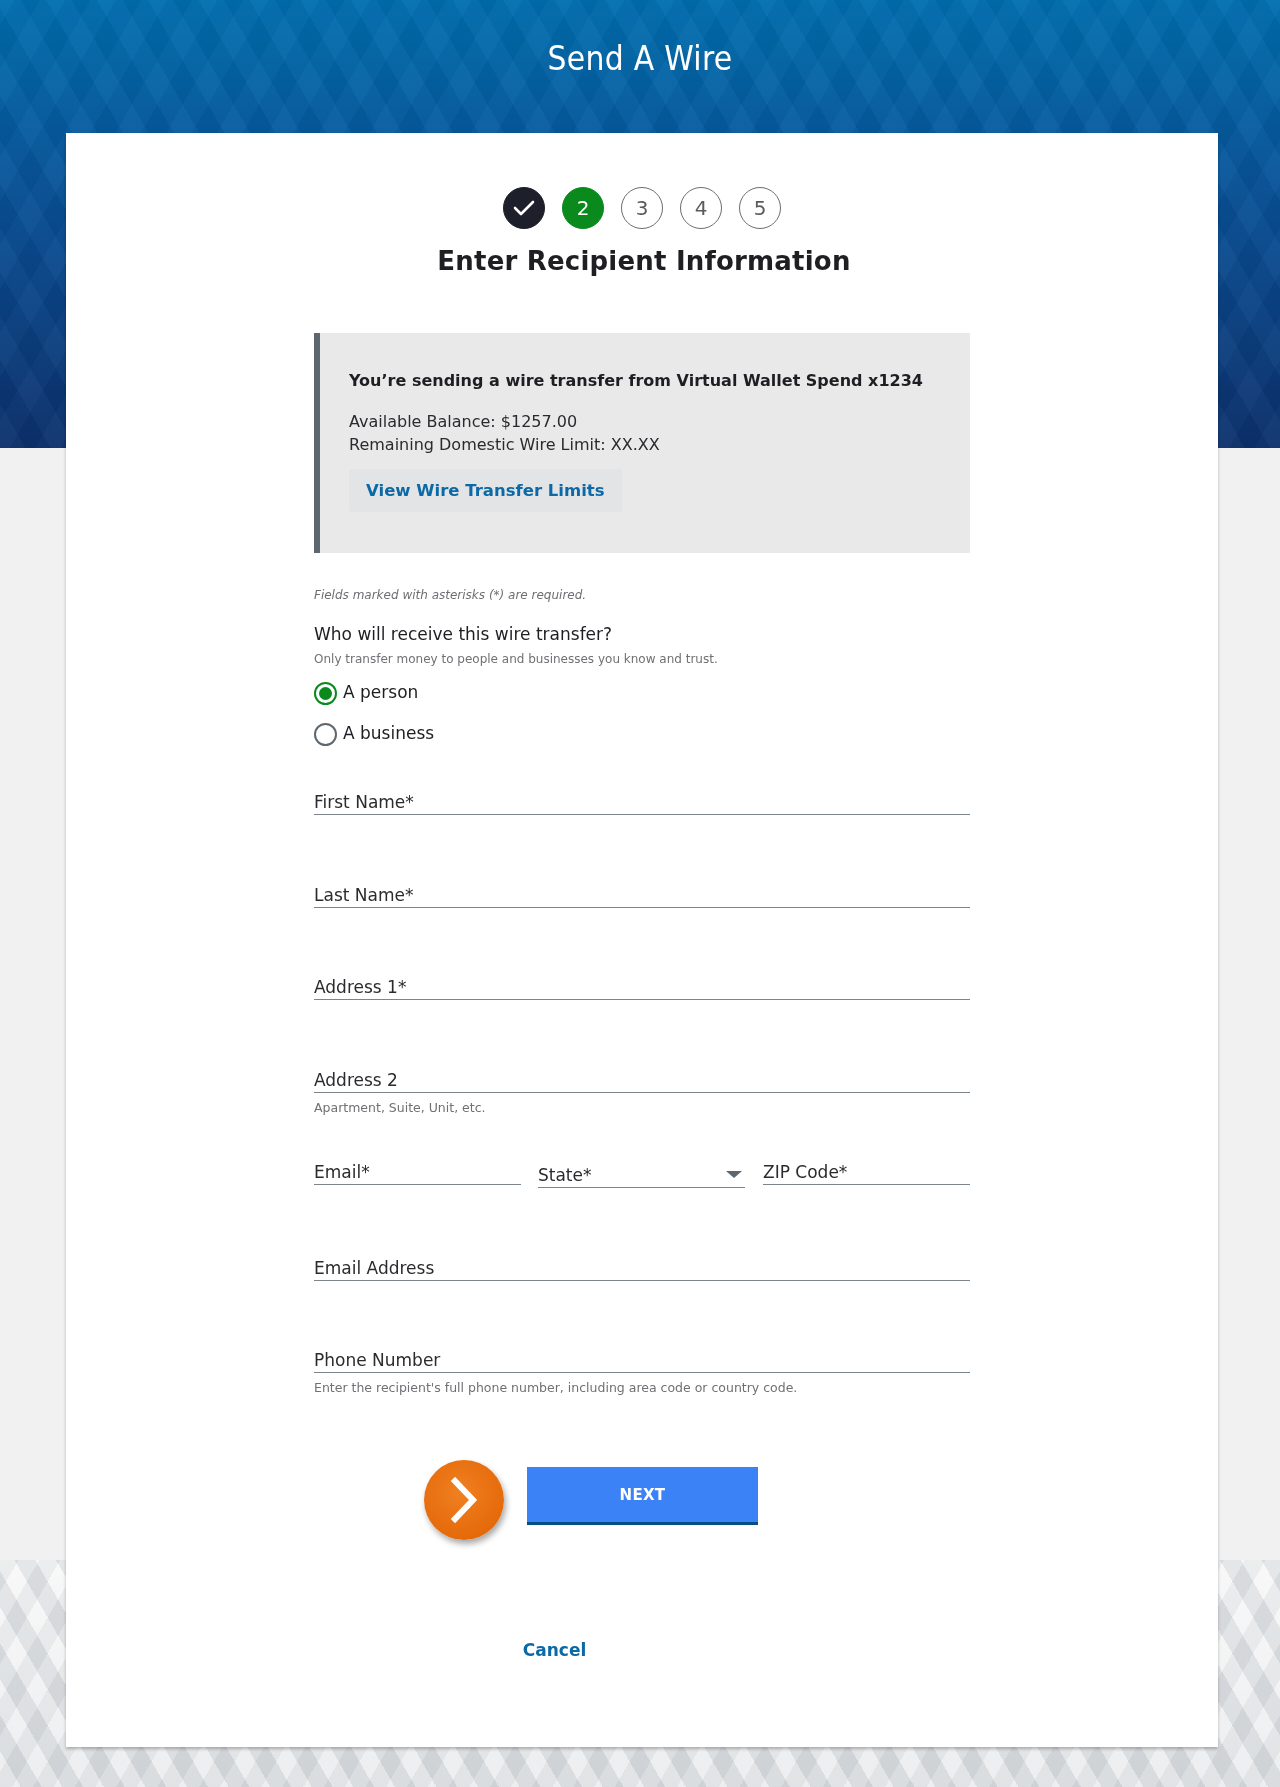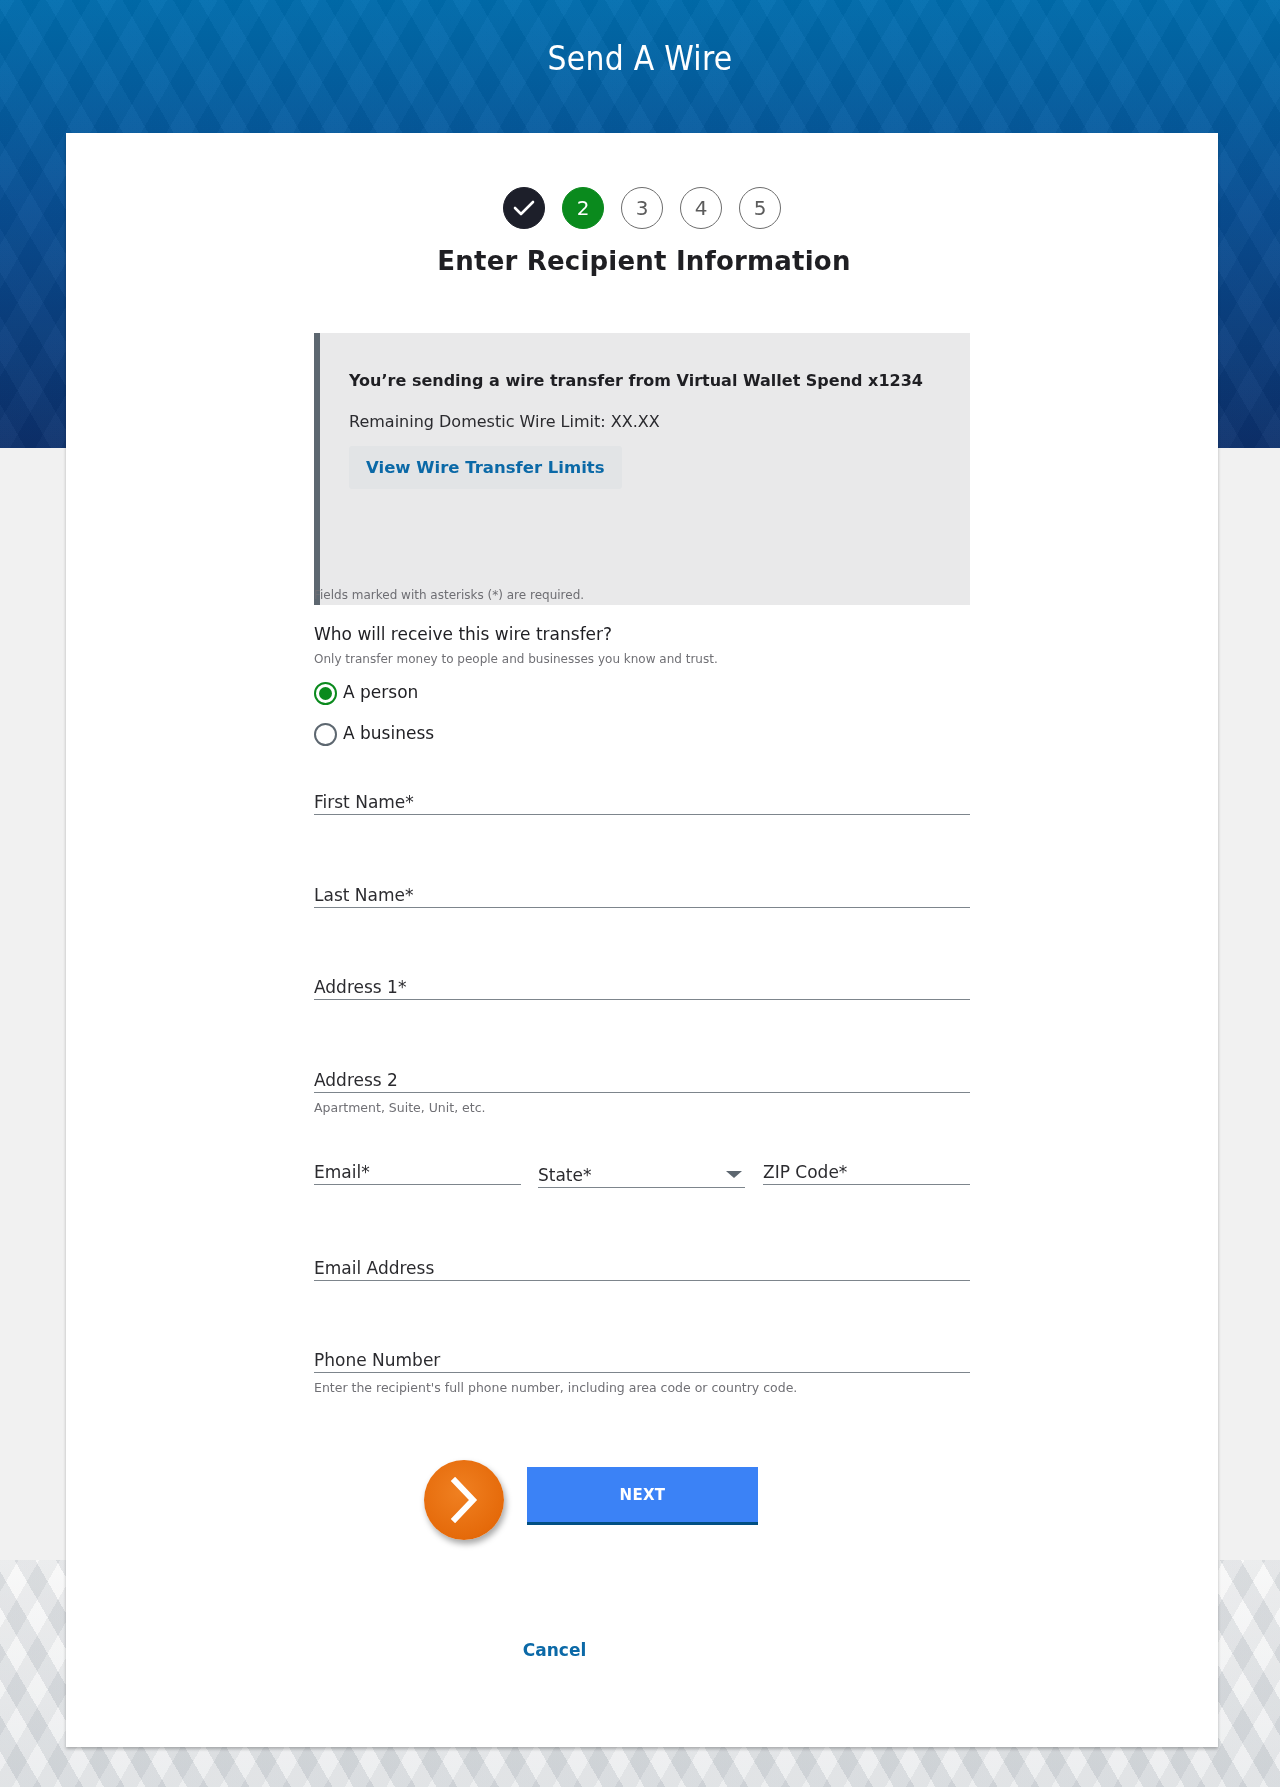--- a/index.html
+++ b/index.html
@@ -51,33 +51,33 @@
       border: 1.5px solid #6d6d6d; background: #fff;
     }
     .step.done { background: #1d1f2a; border-color: #1d1f2a; color: #fff; }
     .step.active { background: #0a8a1d; border-color: #0a8a1d; color: #fff; }
     .step-heading {
       position: absolute; left: 0; top: 113px; width: 1156px; text-align: center;
       font-size: 26px; color: #1f1f23; letter-spacing: 0.2px;
     }
     .content { position: absolute; left: 248px; top: 0; width: 656px; }
     .info-box {
-      position: absolute; left: 0; top: 200px; width: 656px; height: 272px;
+      position: absolute; left: 0; top: 200px; width: 656px; height: 220px;
       background: #e9e9ea; border-left: 6px solid #5d6770;
       padding: 38px 0 0 29px;
     }
     .info-box .from { font-size: 16px; font-weight: bold; color: #1f1f23; }
     .info-box .bal { margin-top: 20px; font-size: 16px; color: #2b2b2f; line-height: 23px; }
     .limits-btn {
       display: inline-block; margin-top: 13px;
       background: #e2e4e6; color: #0b69a7; font-size: 16.5px; font-weight: bold;
       padding: 12px 17px; border-radius: 3px;
     }
     .required-note {
-      position: absolute; left: 0; top: 455px; font-size: 12px; color: #6e6e73;
+      position: absolute; left: 0; top: 455px; font-size: 12px; font-style: italic; color: #6e6e73;
     }
     .question { position: absolute; left: 0; top: 491px; font-size: 17px; color: #1f1f23; }
     .question-sub { position: absolute; left: 0; top: 519px; font-size: 12px; color: #707075; }
     .radio-row {
       position: absolute; left: 0; display: flex; align-items: flex-start; gap: 6px;
       font-size: 17px; color: #1f1f23;
     }
     .radio {
       width: 23px; height: 23px; border-radius: 50%; border: 2px solid #5d6770;
       display: flex; align-items: center; justify-content: center; background: #fff;
@@ -136,20 +136,21 @@
     <div class="step">5</div>
   </div>
 
   <h2 class="step-heading">Enter Recipient Information</h2>
 
   <div class="content">
 
     <div class="info-box">
       <div class="from">You’re sending a wire transfer from Virtual Wallet Spend x1234</div>
       <div class="bal">
+        <div>Available Balance: $1257.00</div>
         <div>Remaining Domestic Wire Limit: XX.XX</div>
       </div>
       <div class="limits-btn">View Wire Transfer Limits</div>
     </div>
 
     <div class="required-note">Fields marked with asterisks (*) are required.</div>
 
     <div class="question">Who will receive this wire transfer?</div>
     <div class="question-sub">Only transfer money to people and businesses you know and trust.</div>
 

